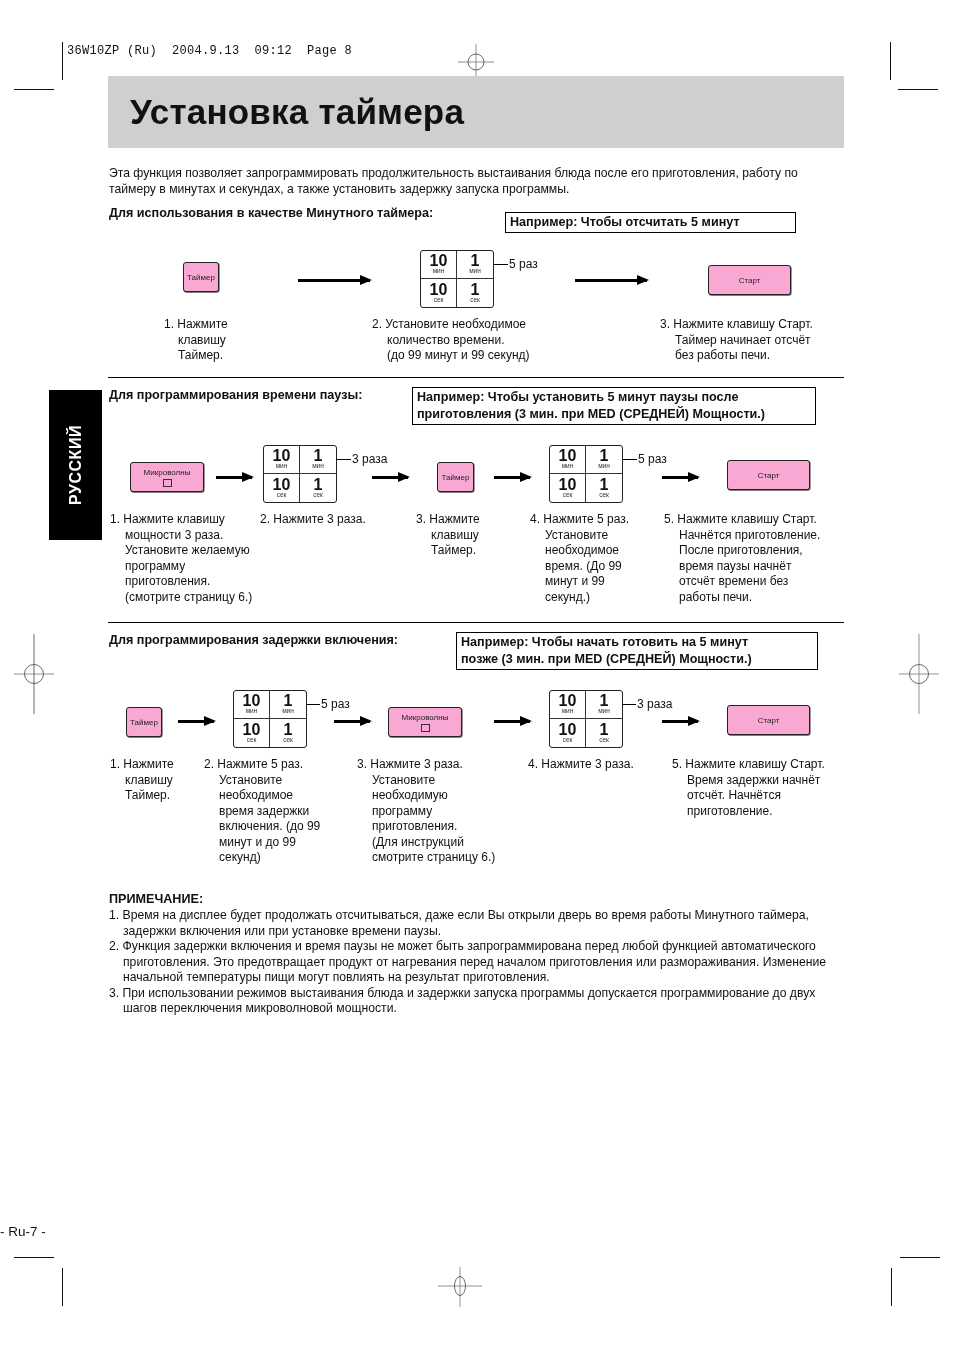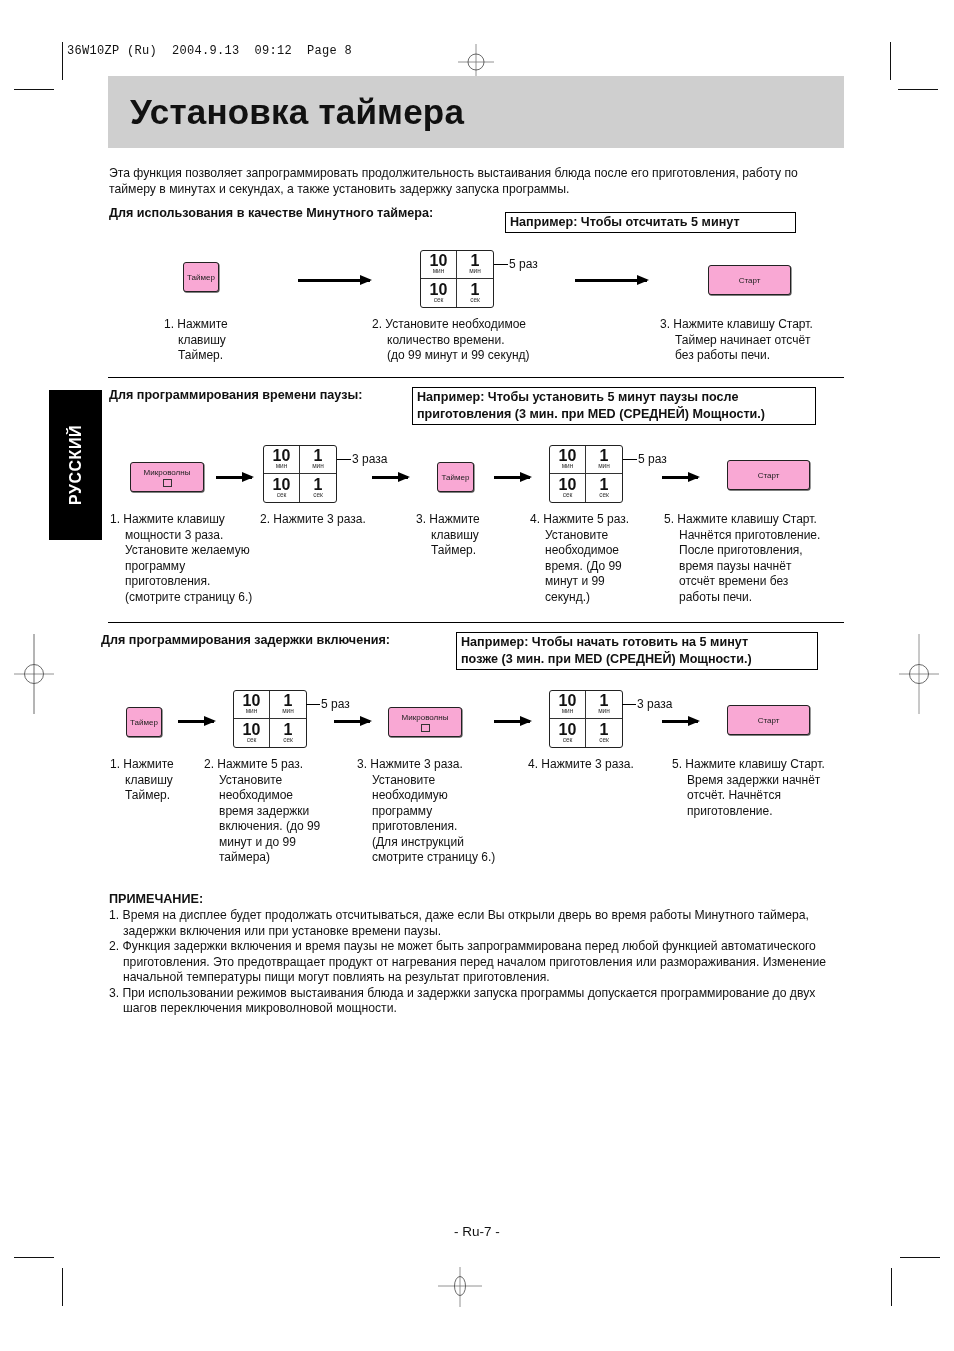--- a/index.html
+++ b/index.html
@@ -25,21 +25,21 @@
   .key.bl { border-right:1px solid #333; }
   .press-count { font-size:12px; white-space:nowrap; }
   .press-count::before { content:""; display:inline-block; width:14px; height:1px; background:#000; vertical-align:middle; margin-right:1px; }
   .step { font-size:12px; line-height:15.5px; }
   .rule { height:1px; background:#000; }
   .lang-tab { left:49px; top:390px; width:53px; height:150px; background:#000; }
   .lang-tab span { position:absolute; left:50%; top:50%; transform:translate(-50%,-50%) rotate(-90deg); color:#fff; font-weight:bold; font-size:16px; letter-spacing:0.5px; white-space:nowrap; }
   .note-title { left:109px; top:892px; font-size:12.6px; font-weight:bold; }
   .notes { left:109px; top:908px; width:730px; font-size:12.2px; line-height:15.5px; }
   .notes .item { padding-left:14px; text-indent:-14px; }
-  .page-num { left:0; width:954px; top:1224px; text-align:center; font-size:13.5px; }
+  .page-num { left:0; width:954px; top:1224px; font-size:13.5px; }
   .crop-v { width:1.2px; background:#111; }
   .crop-h { height:1.2px; background:#111; }
   .reg { width:36px; height:36px; }
 </style>
 </head>
 <body>
 
 <div class="abs mono header-line">36W10ZP (Ru)  2004.9.13  09:12  Page 8</div>
 <div class="abs crop-v" style="left:62px;top:42px;height:38px;"></div>
 <div class="abs crop-h" style="left:14px;top:89px;width:40px;"></div>
@@ -223,21 +223,21 @@
   <div>5. Нажмите клавишу Старт.</div>
   <div style="padding-left:15px">Начнётся приготовление.</div>
   <div style="padding-left:15px">После приготовления,</div>
   <div style="padding-left:15px">время паузы начнёт</div>
   <div style="padding-left:15px">отсчёт времени без</div>
   <div style="padding-left:15px">работы печи.</div>
 </div>
 
 <div class="abs rule" style="left:108px;top:622px;width:736px;"></div>
 
-<div class="abs sec-label" style="left:101px;top:633px;">Для программирования задержки включения:</div>
+<div class="abs sec-label" style="left:109px;top:633px;">Для программирования задержки включения:</div>
 <div class="abs example-box" style="left:456px;top:632px;width:362px;">
   <div>Например: Чтобы начать готовить на 5 минут</div>
   <div>позже (3 мин. при MED (СРЕДНЕЙ) Мощности.)</div>
 </div>
 
 <div class="abs btn" style="left:126px;top:707px;width:36px;height:30px;">
     <span>Таймер</span>
   </div>
 <div class="abs arrow" style="left:178px;top:720px;width:36px;"></div>
 
@@ -298,21 +298,21 @@
   <div style="padding-left:15px">клавишу</div>
   <div style="padding-left:15px">Таймер.</div>
 </div>
 <div class="abs step" style="left:204px;top:757px;">
   <div>2. Нажмите 5 раз.</div>
   <div style="padding-left:15px">Установите</div>
   <div style="padding-left:15px">необходимое</div>
   <div style="padding-left:15px">время задержки</div>
   <div style="padding-left:15px">включения. (до 99</div>
   <div style="padding-left:15px">минут и до 99</div>
-  <div style="padding-left:15px">таймера)</div>
+  <div style="padding-left:15px">секунд)</div>
 </div>
 <div class="abs step" style="left:357px;top:757px;">
   <div>3. Нажмите 3 раза.</div>
   <div style="padding-left:15px">Установите</div>
   <div style="padding-left:15px">необходимую</div>
   <div style="padding-left:15px">программу</div>
   <div style="padding-left:15px">приготовления.</div>
   <div style="padding-left:15px">(Для инструкций</div>
   <div style="padding-left:15px">смотрите страницу 6.)</div>
 </div>

